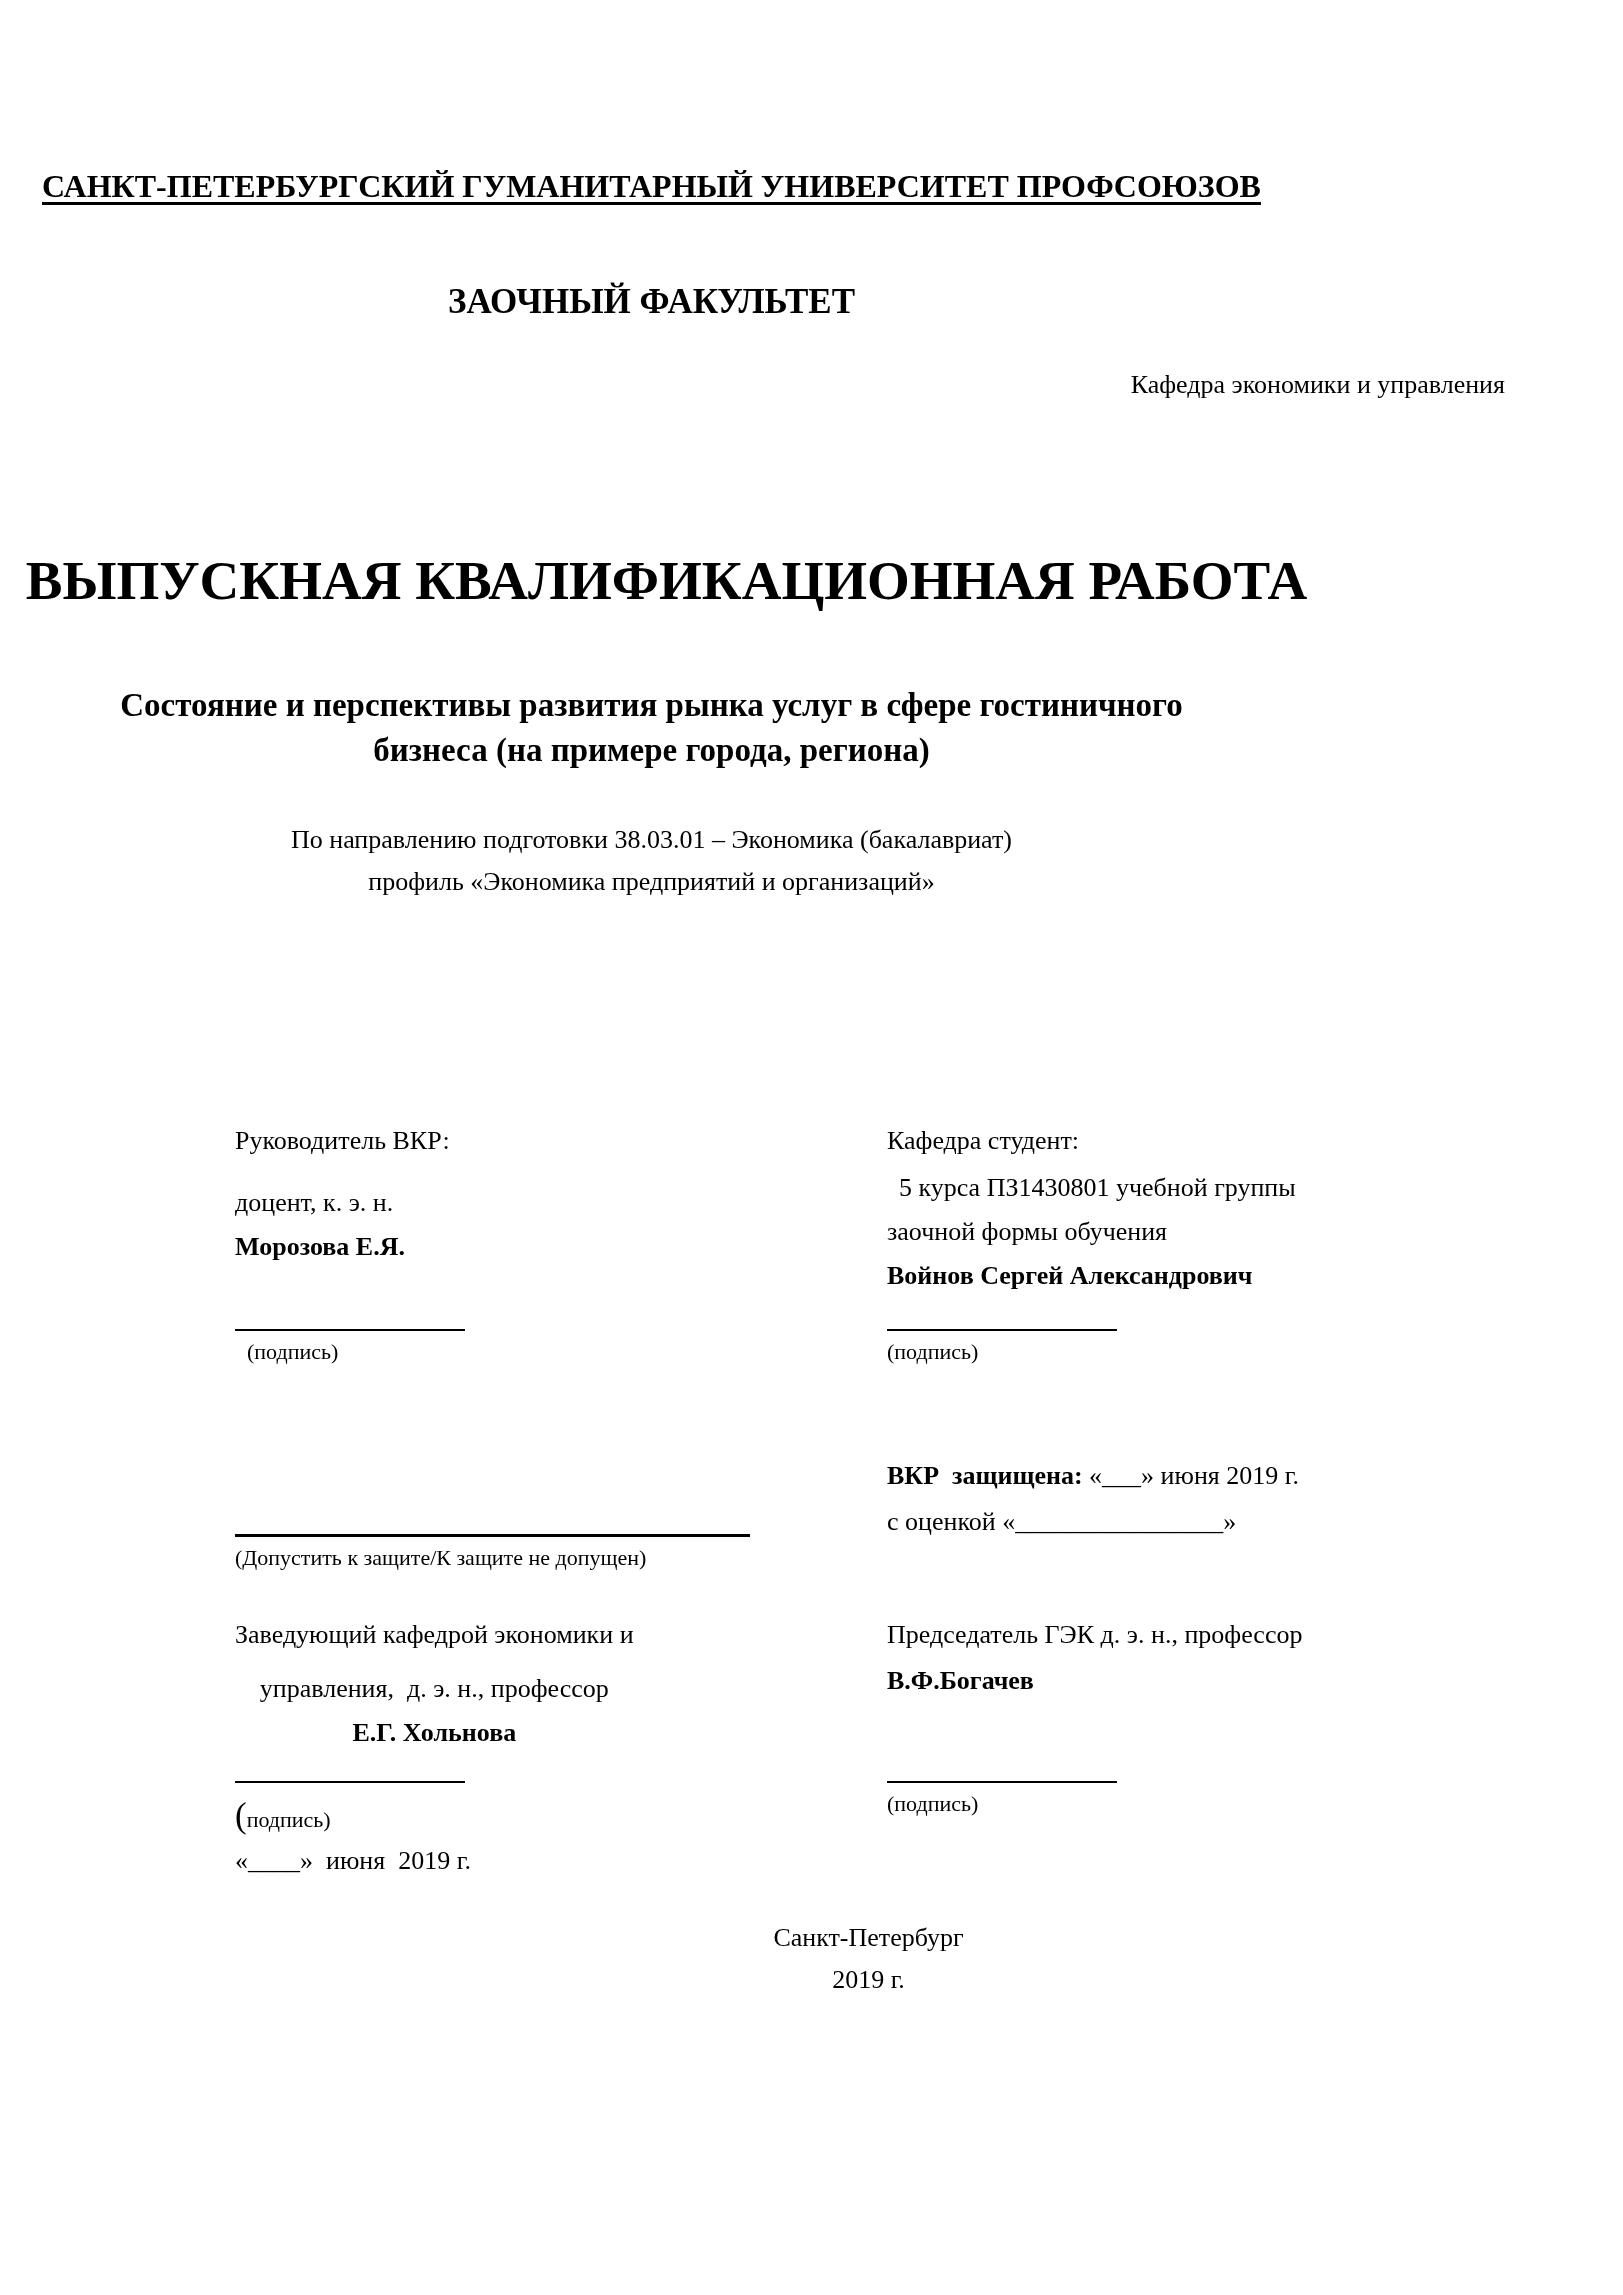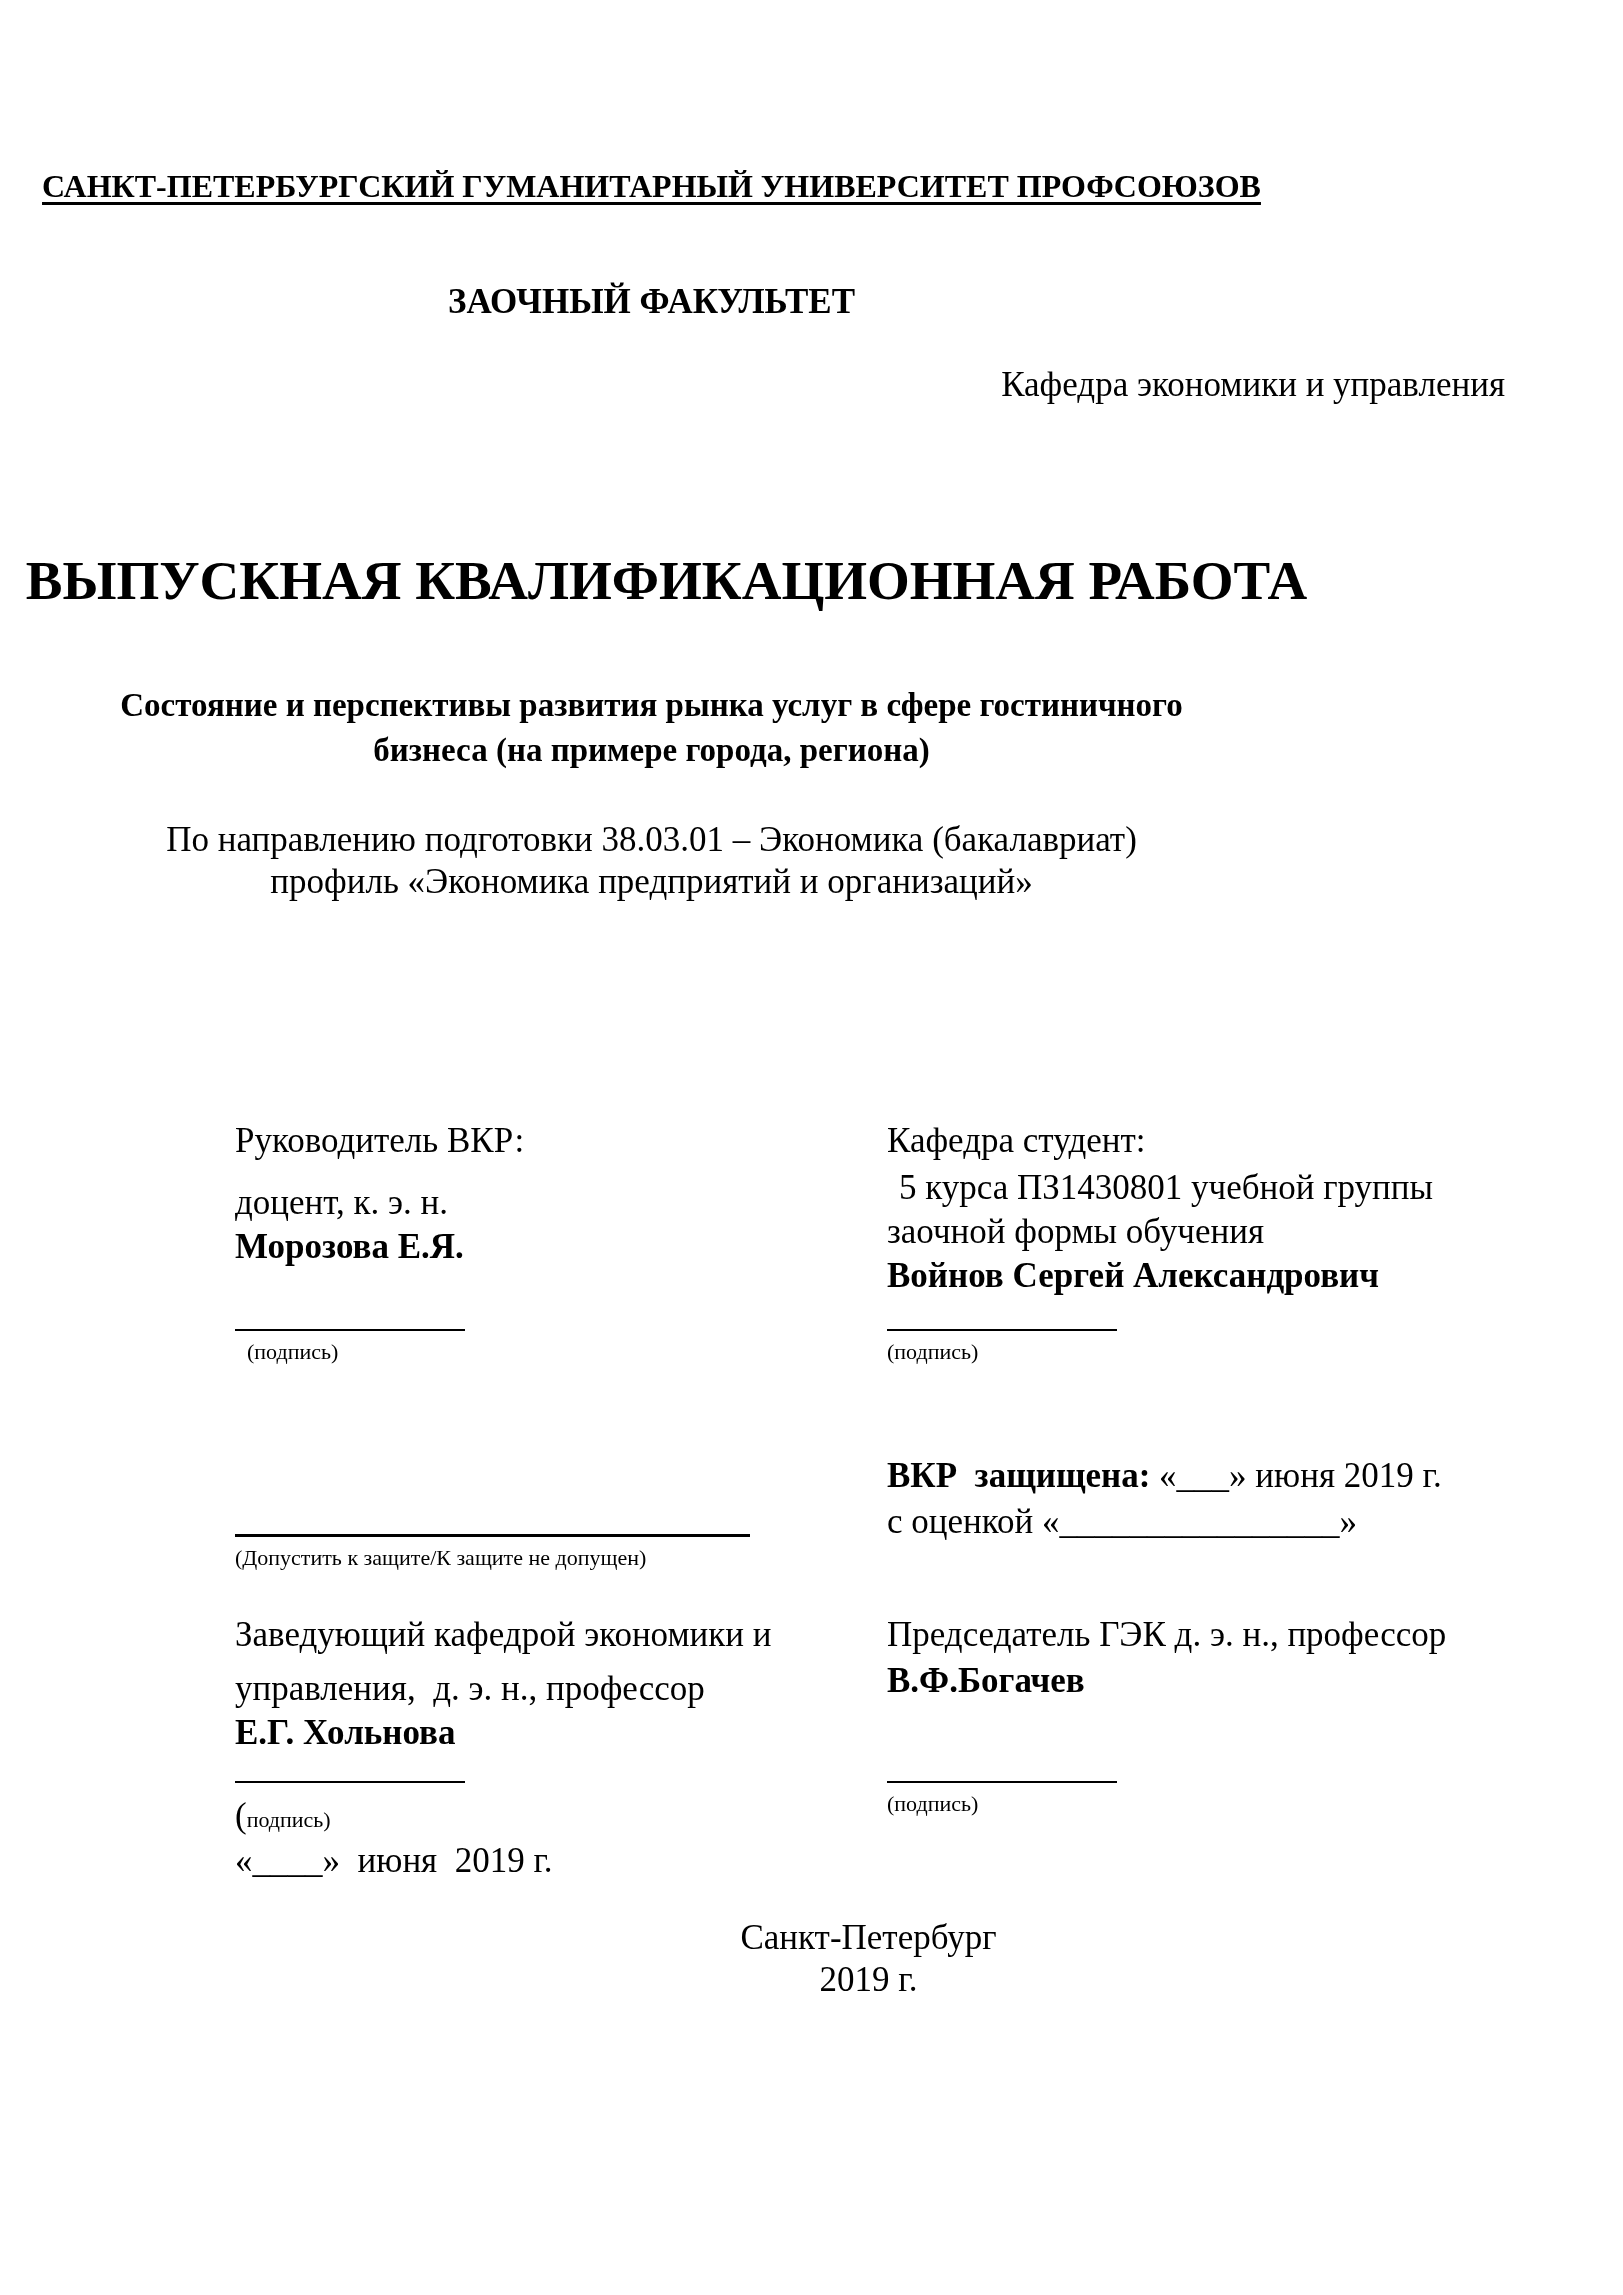--- a/index.html
+++ b/index.html
@@ -1,21 +1,21 @@
 <!DOCTYPE html>
 <html style="font-size:12.6px"><head>
 <meta charset="utf-8">
 <style>
   html, body { margin:0; padding:0; background:#ffffff; }
   body { width:1623px; height:2295px; position:relative; overflow:hidden;
          font-family:"Liberation Serif", "DejaVu Serif", serif; color:#000; }
   .abs { position:absolute; white-space:nowrap; }
   .center { left:0; width:1303px; text-align:center; }
   .b { font-weight:bold; }
-  .t44 { font-size:35px; line-height:44px; }
+  .t44 { font-size:26px; line-height:44px; }
   .small { font-size:22px; }
   .uline { position:absolute; height:2.4px; background:#000; }
 </style>
 </head>
 <body>
 
 <div class="abs center b" style="top:166px; font-size:32px; line-height:41px;">
   <span style="text-decoration:underline; text-decoration-thickness:3.1px; text-underline-offset:4.7px;">САНКТ-ПЕТЕРБУРГСКИЙ ГУМАНИТАРНЫЙ УНИВЕРСИТЕТ ПРОФСОЮЗОВ</span>
 </div>
 
@@ -52,21 +52,21 @@
 <div class="abs small" style="left:235px; top:1545px;">(Допустить к защите/К защите не допущен)</div>
 
 <div class="abs t44" style="left:887px; top:1454px;">
   <div>
     <span class="b" style="white-space:pre;">ВКР  защищена:</span>
     <span>«___» июня 2019 г.</span>
   </div>
   <div style="margin-top:1.6px;">с оценкой «________________»</div>
 </div>
 
-<div class="abs t44" style="left:235px; top:1613px;">
+<div class="abs t44" style="left:235px; top:1613px;text-align:center;">
   <div>Заведующий кафедрой экономики и</div>
   <div style="white-space:pre; margin-top:10px;">управления,  д. э. н., профессор</div>
   <div class="b">Е.Г. Хольнова</div>
 </div>
 <div class="uline" style="left:235px; top:1781px; width:230px;"></div>
 <div class="abs" style="left:235px; top:1796px;">
   <span style="font-size:35px;">(</span><span style="font-size:22px;">подпись)</span>
 </div>
 <div class="abs t44" style="left:235px; top:1839px; white-space:pre;">«____»  июня  2019 г.</div>
 

